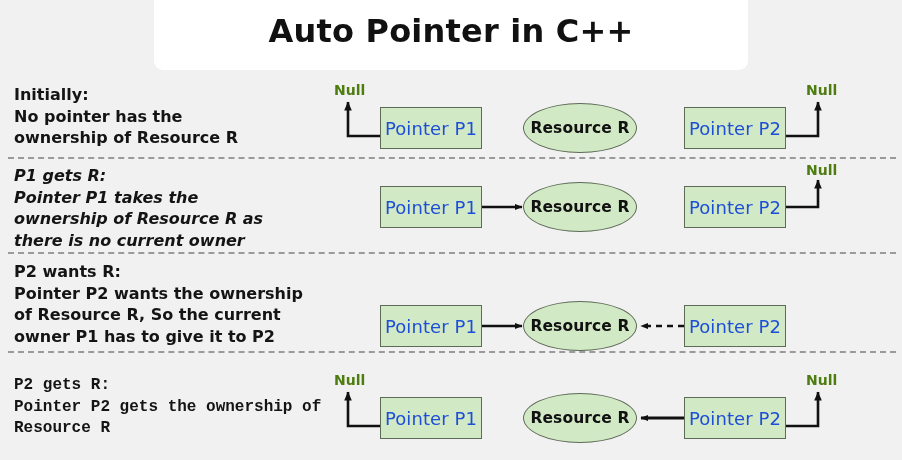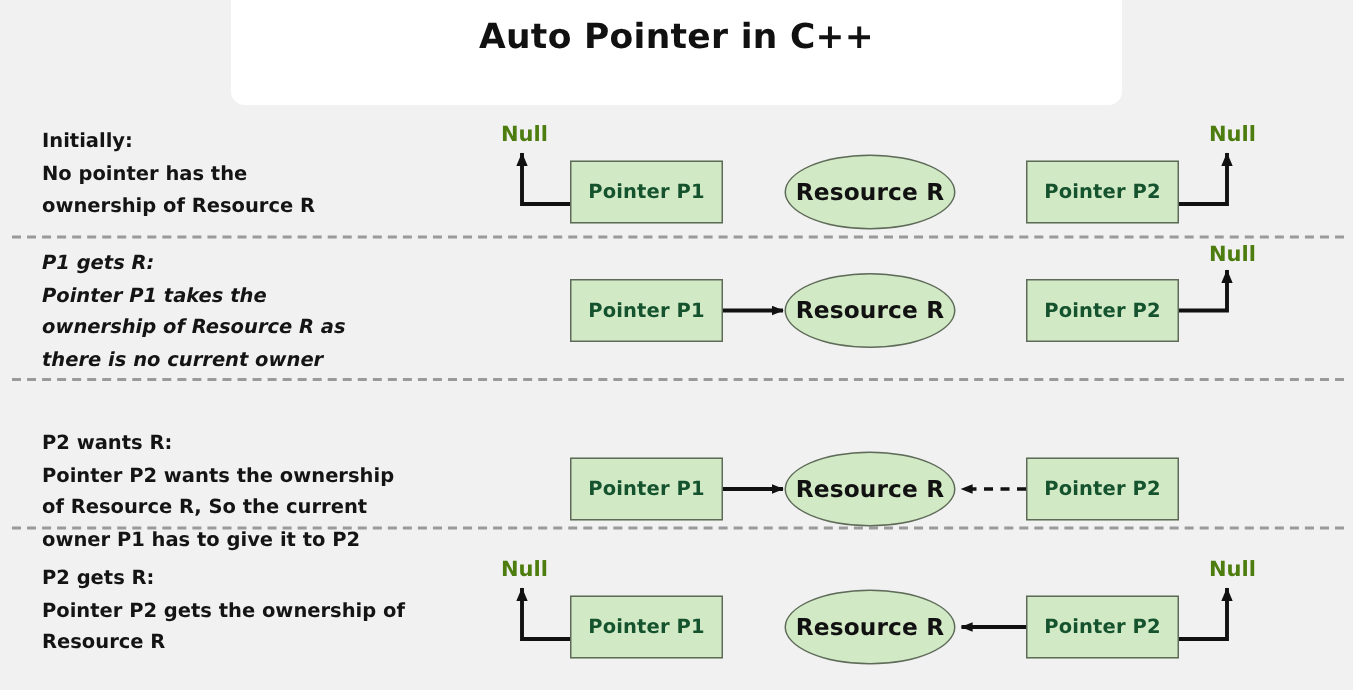--- a/index.html
+++ b/index.html
@@ -26,75 +26,75 @@
     background: #ffffff;
     border-radius: 9px;
     box-sizing: border-box;
   }
   .title-text {
     position: absolute;
     left: 0;
     right: 0;
     top: 26px;
     text-align: center;
-    font-size: 23px;
+    font-size: 32px;
     font-weight: 700;
     letter-spacing: 0.2px;
     color: #111111;
     font-family: "DejaVu Sans", "Liberation Sans", sans-serif;
   }
 
   .sep {
     position: absolute;
     left: 8px;
     width: 888px;
     height: 0;
     border-top: 2px dashed #9a9a9a;
   }
   .sep-1 { top: 157px; }
   .sep-2 { top: 252px; }
   .sep-3 { top: 351px; }
 
   
   .desc {
     position: absolute;
-    left: 28px;
+    left: 14px;
     width: 310px;
-    font-size: 13px;
+    font-size: 16px;
     font-weight: 700;
     line-height: 21.5px;
     color: #141414;
     white-space: pre-line;
   }
   .desc-1 { top: 84px; }
   .desc-2 { top: 165px; font-style: italic; }
-  .desc-3 { top: 261px; margin-top: 24px; }
-  .desc-4 { top: 375px; }
+  .desc-3 { top: 261px; }
+  .desc-4 { top: 375px; font-family: Liberation Mono, monospace; }
 
   
   .diagram {
     position: absolute;
     left: 0;
     top: 0;
     width: 902px;
     height: 100%;
     pointer-events: none;
   }
 
   .node-box {
     position: absolute;
     background: #d2e9c6;
     border: 1.6px solid #5e6b58;
     box-sizing: border-box;
     display: flex;
     align-items: center;
     justify-content: center;
-    font-size: 13px;
-    font-weight: 700;
-    color: #14532d;
+    font-size: 18px;
+    font-weight: 400;
+    color: #1d4ed8;
     letter-spacing: 0.1px;
   }
   .node-ellipse {
     position: absolute;
     background: #d2e9c6;
     border: 1.6px solid #5e6b58;
     border-radius: 50%;
     box-sizing: border-box;
     display: flex;
     align-items: center;

